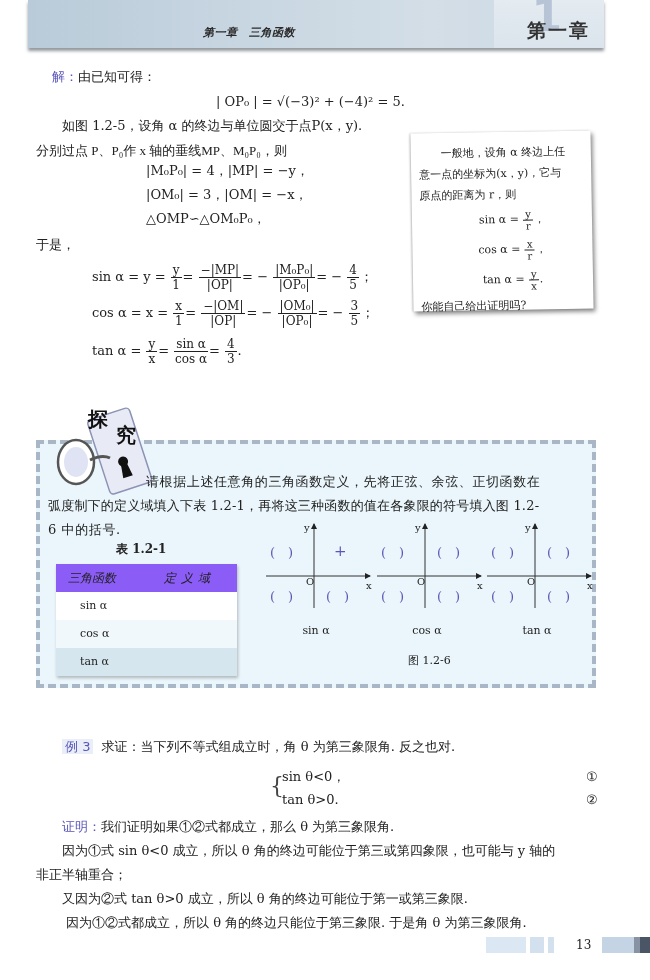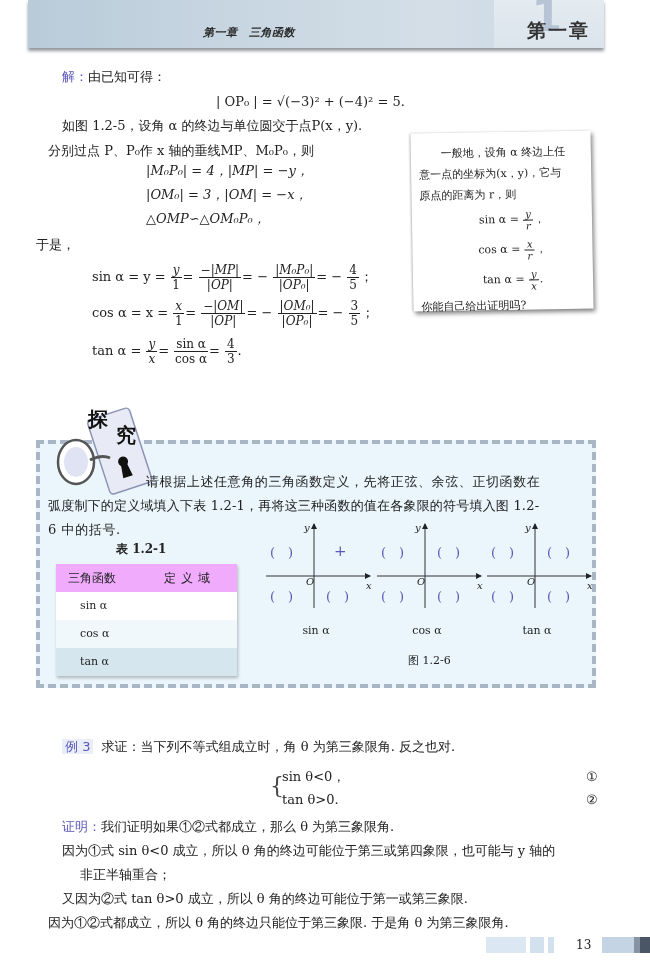--- a/index.html
+++ b/index.html
@@ -26,21 +26,21 @@
   }
   .header .chapter-label {
     position: absolute; right: 14px; top: 18px; font-family: "DejaVu Sans", sans-serif;
     font-weight: bold; font-size: 19px; color: #333; letter-spacing: 2px;
   }
 
   
   .line { position: absolute; white-space: nowrap; font-size: 13px; line-height: 18px; }
   .accent { color: #5a55b8; }
   .math { font-family: "DejaVu Serif", serif; }
-  .it { font-style: italic; }
+  .it { }
 
   .frac { display: inline-block; vertical-align: middle; text-align: center; margin: 0 1px; }
   .frac .num { display: block; border-bottom: 1px solid #222; padding: 0 2px; line-height: 14px; font-size: 12px; }
   .frac .den { display: block; line-height: 14px; font-size: 12px; }
 
   
   .note {
     position: absolute; left: 412px; top: 132px; width: 180px; height: 178px;
     background: #fff; transform: rotate(-1deg);
     box-shadow: 2px 3px 4px rgba(0,0,0,0.45), -1px 0 2px rgba(0,0,0,0.2);
@@ -60,21 +60,21 @@
     position: absolute; left: 50px; top: 402px; width: 112px; height: 96px;
   }
   .explore-char {
     position: absolute; font-family: "DejaVu Serif", serif; font-weight: bold; font-size: 20px; color: #111;
   }
 
   .table-caption { position: absolute; font-weight: bold; font-size: 12px; }
   .tbl { position: absolute; left: 56px; top: 564px; width: 181px; height: 112px;
          box-shadow: 1px 2px 3px rgba(0,0,0,0.25); }
   .tbl .row { position: relative; height: 28px; font-size: 11px; line-height: 28px; }
-  .tbl .row.head { background: #f0abfc; font-size: 12px; }
+  .tbl .row.head { background: #8b5cf6; font-size: 12px; font-style: italic; }
   .tbl .row.r1 { background: #ffffff; }
   .tbl .row.r2 { background: #f1f8fb; }
   .tbl .row.r3 { background: #d6e6ef; }
   .tbl .c1 { position: absolute; left: 12px; }
   .tbl .c2 { position: absolute; left: 108px; letter-spacing: 5px; }
   .tbl .rowlabel { position: absolute; left: 24px; }
 
   .axes { position: absolute; }
   .axes svg { display: block; }
   .axes-caption { position: absolute; font-size: 11px; text-align: center; width: 60px; }
@@ -86,26 +86,26 @@
 <body>
 
 <div class="header">
   <div class="chapter-tab">
     <span class="big-one">1</span>
     <span class="chapter-label">第一章</span>
   </div>
   <span class="running-title">第一章　三角函数</span>
 </div>
 
-<div class="line" style="left:62px; top:68px;">
+<div class="line" style="left:52px; top:68px;">
   <span class="accent">解：</span><span>由已知可得：</span>
 </div>
 <div class="line math" style="left:216px; top:93px;">| OP₀ | = √(−3)² + (−4)² = 5.</div>
 <div class="line" style="left:62px; top:117px;">如图 1.2-5，设角 α 的终边与单位圆交于点P(x，y).</div>
-<div class="line" style="left:48px; top:142px;">分别过点 P、P₀作 x 轴的垂线MP、M₀P₀，则</div>
+<div class="line" style="left:36px; top:142px;font-family:Liberation Serif, serif;">分别过点 P、P₀作 x 轴的垂线MP、M₀P₀，则</div>
 <div class="line math it" style="left:146px; top:162px;">|M₀P₀| = 4，|MP| = −y，</div>
 <div class="line math it" style="left:146px; top:186px;">|OM₀| = 3，|OM| = −x，</div>
 <div class="line math it" style="left:146px; top:210px;">△OMP∽△OM₀P₀，</div>
 <div class="line" style="left:36px; top:236px;">于是，</div>
 
 <div class="line math" style="left:92px; top:262px; line-height:30px;">
   <span>sin α = y =</span>
   <span class="frac"><span class="num it">y</span><span class="den">1</span></span>=
   <span class="frac"><span class="num it">−|MP|</span><span class="den it">|OP|</span></span>= −
   <span class="frac"><span class="num it">|M₀P₀|</span><span class="den it">|OP₀|</span></span>= −
@@ -260,23 +260,23 @@
 <div class="line math" style="left:270px; top:766px; font-size:22px; line-height:40px; color:#444;">{</div>
 <div class="line math" style="left:282px; top:768px;">sin θ&lt;0，</div>
 <div class="line math" style="left:282px; top:791px;">tan θ&gt;0.</div>
 <div class="line" style="left:586px; top:768px;">①</div>
 <div class="line" style="left:586px; top:791px;">②</div>
 
 <div class="line" style="left:62px; top:818px;">
   <span class="accent">证明：</span><span>我们证明如果①②式都成立，那么 θ 为第三象限角.</span>
 </div>
 <div class="line" style="left:62px; top:842px;text-align:center;">因为①式 sin θ&lt;0 成立，所以 θ 角的终边可能位于第三或第四象限，也可能与 y 轴的</div>
-<div class="line" style="left:36px; top:866px;margin-left:44px;">非正半轴重合；</div>
+<div class="line" style="left:36px; top:866px;">非正半轴重合；</div>
 <div class="line" style="left:62px; top:890px;">又因为②式 tan θ&gt;0 成立，所以 θ 角的终边可能位于第一或第三象限.</div>
-<div class="line" style="left:48px; top:914px;">因为①②式都成立，所以 θ 角的终边只能位于第三象限. 于是角 θ 为第三象限角.</div>
+<div class="line" style="left:66px; top:914px;">因为①②式都成立，所以 θ 角的终边只能位于第三象限. 于是角 θ 为第三象限角.</div>
 
 <div class="footer-bar" style="left:486px; width:40px; background:#dbe7f2;"></div>
 <div class="footer-bar" style="left:530px; width:14px; background:#d3e1ee;"></div>
 <div class="footer-bar" style="left:548px; width:6px; background:#d3e1ee;"></div>
 <div class="line" style="left:576px; top:936px; font-size:12px;">13</div>
 <div class="footer-bar" style="left:602px; width:32px; background:#c5d4e4;"></div>
 <div class="footer-bar" style="left:634px; width:6px; background:#8793a3;"></div>
 <div class="footer-bar" style="left:640px; width:10px; background:#4a5566;"></div>
 
 </body></html>

